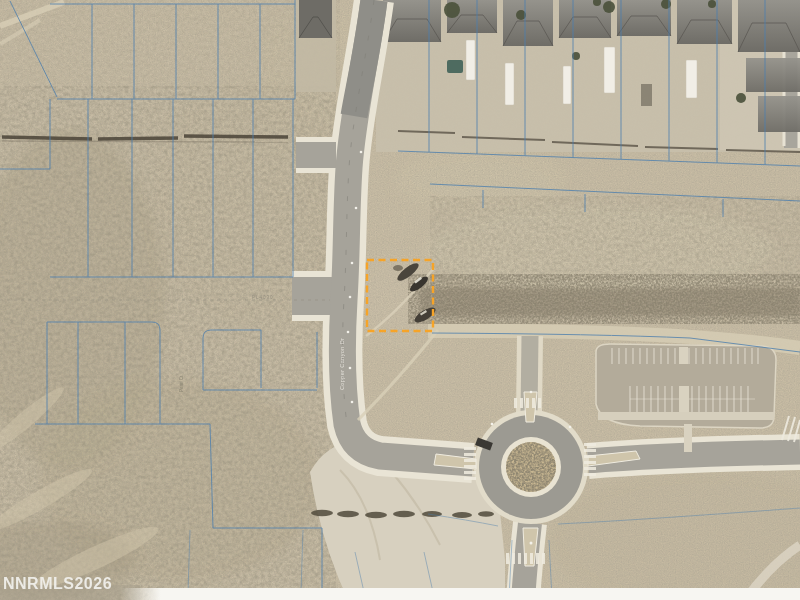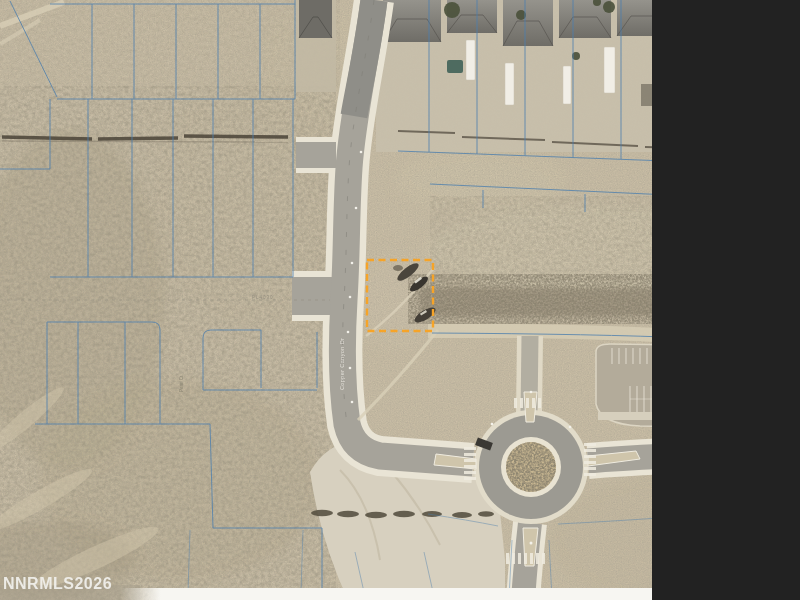--- a/index.html
+++ b/index.html
@@ -1,16 +1,16 @@
 <!DOCTYPE html>
 <html><head>
 <meta charset="utf-8">
 <style>
   html,body{margin:0;padding:0;background:#222;}
-  .stage{width:652px;height:600px;position:relative;overflow:hidden;font-family:"Liberation Sans",sans-serif;}
+  .stage{width:800px;height:600px;position:relative;overflow:hidden;font-family:"Liberation Sans",sans-serif;}
   svg{display:block;}
   text{font-family:"Liberation Sans",sans-serif;}
 </style>
 </head>
 <body>
 
 <div class="stage">
 <svg width="800" height="600" viewBox="0 0 800 600">
   <defs>
     <filter id="grain" x="0%" y="0%" width="100%" height="100%">

